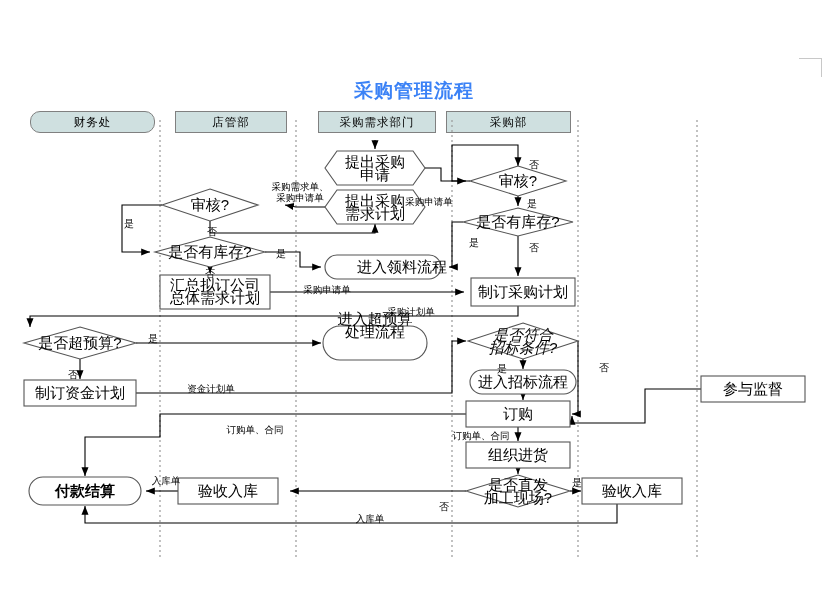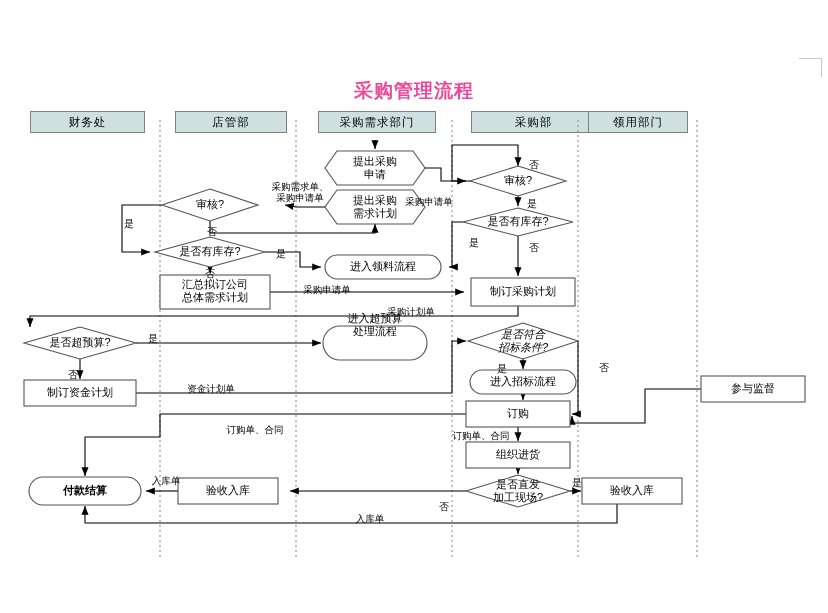--- a/index.html
+++ b/index.html
@@ -25,40 +25,40 @@
     height: 613px;
   }
   .title {
     position: absolute;
     left: 0;
     top: 78px;
     width: 828px;
     text-align: center;
     font-size: 19px;
     font-weight: bold;
-    color: #ec4899;
+    color: #3b82f6;
     letter-spacing: 1px;
   }
   .lane-header {
     position: absolute;
     height: 22px;
     box-sizing: border-box;
     background: #cfe0e0;
     border: 1px solid #808080;
     color: #000;
     font-size: 11.5px;
     display: flex;
     align-items: center;
     justify-content: center;
     letter-spacing: 1px;
   }
   .node-label {
     position: absolute;
     color: #000;
-    font-size: 11px;
+    font-size: 15px;
     text-align: center;
     line-height: 13px;
     white-space: pre;
     pointer-events: none;
   }
   .edge-label {
     position: absolute;
     color: #000;
     font-size: 9.5px;
     text-align: center;
@@ -87,34 +87,31 @@
 </style>
 </head>
 <body>
 
 <div id="canvas">
 
   <div class="corner-mark"></div>
 
   <div class="title">采购管理流程</div>
 
-  <div class="lane-header" style="left:30px;top:111px;width:115px;">
+  <div class="lane-header" style="left:30px;top:111px;width:125px;border-radius:10px;">
       <span>财务处</span>
     </div>
   <div class="lane-header" style="left:175px;top:111px;width:112px;">
       <span>店管部</span>
     </div>
   <div class="lane-header" style="left:318px;top:111px;width:118px;">
       <span>采购需求部门</span>
     </div>
-  <div class="lane-header" style="left:471px;top:111px;width:125px;">
+  <div class="lane-header" style="left:446px;top:111px;width:125px;">
       <span>采购部</span>
-    </div>
-  <div class="lane-header" style="left:588px;top:111px;width:100px;">
-      <span>领用部门</span>
     </div>
 
   <svg class="layer" viewBox="0 0 828 613">
     <defs>
       <marker id="arw" markerWidth="9" markerHeight="9" refX="8" refY="3.2" orient="auto" markerUnits="strokeWidth">
         <path d="M0,0 L8,3.2 L0,6.4 z" fill="#000"></path>
       </marker>
     </defs>
 
     <g stroke="#999999" stroke-width="1.2" stroke-dasharray="2,3">
@@ -229,21 +226,21 @@
   </svg>
 
   <div class="node-label" style="left:325px;top:155px;width:100px;">提出采购
 申请</div>
   <div class="node-label" style="left:162px;top:198px;width:96px;">审核?</div>
   <div class="node-label" style="left:325px;top:194px;width:100px;">提出采购
 需求计划</div>
   <div class="node-label" style="left:470px;top:174px;width:96px;">审核?</div>
   <div class="node-label" style="left:155px;top:245px;width:110px;">是否有库存?</div>
   <div class="node-label" style="left:463px;top:215px;width:110px;">是否有库存?</div>
-  <div class="node-label" style="left:325px;top:260px;width:116px;">进入领料流程</div>
+  <div class="node-label" style="left:325px;top:260px;width:116px;padding-left:19px;">进入领料流程</div>
   <div class="node-label" style="left:160px;top:278px;width:110px;">汇总拟订公司
 总体需求计划</div>
   <div class="node-label" style="left:471px;top:285px;width:104px;">制订采购计划</div>
   <div class="node-label" style="left:24px;top:336px;width:112px;">是否超预算?</div>
   <div class="node-label" style="left:323px;top:312px;width:104px;">进入超预算
 处理流程</div>
   <div class="node-label" style="left:468px;top:328px;width:110px;font-style:italic;">是否符合
 招标条件?</div>
   <div class="node-label" style="left:24px;top:386px;width:112px;">制订资金计划</div>
   <div class="node-label" style="left:470px;top:375px;width:106px;">进入招标流程</div>

